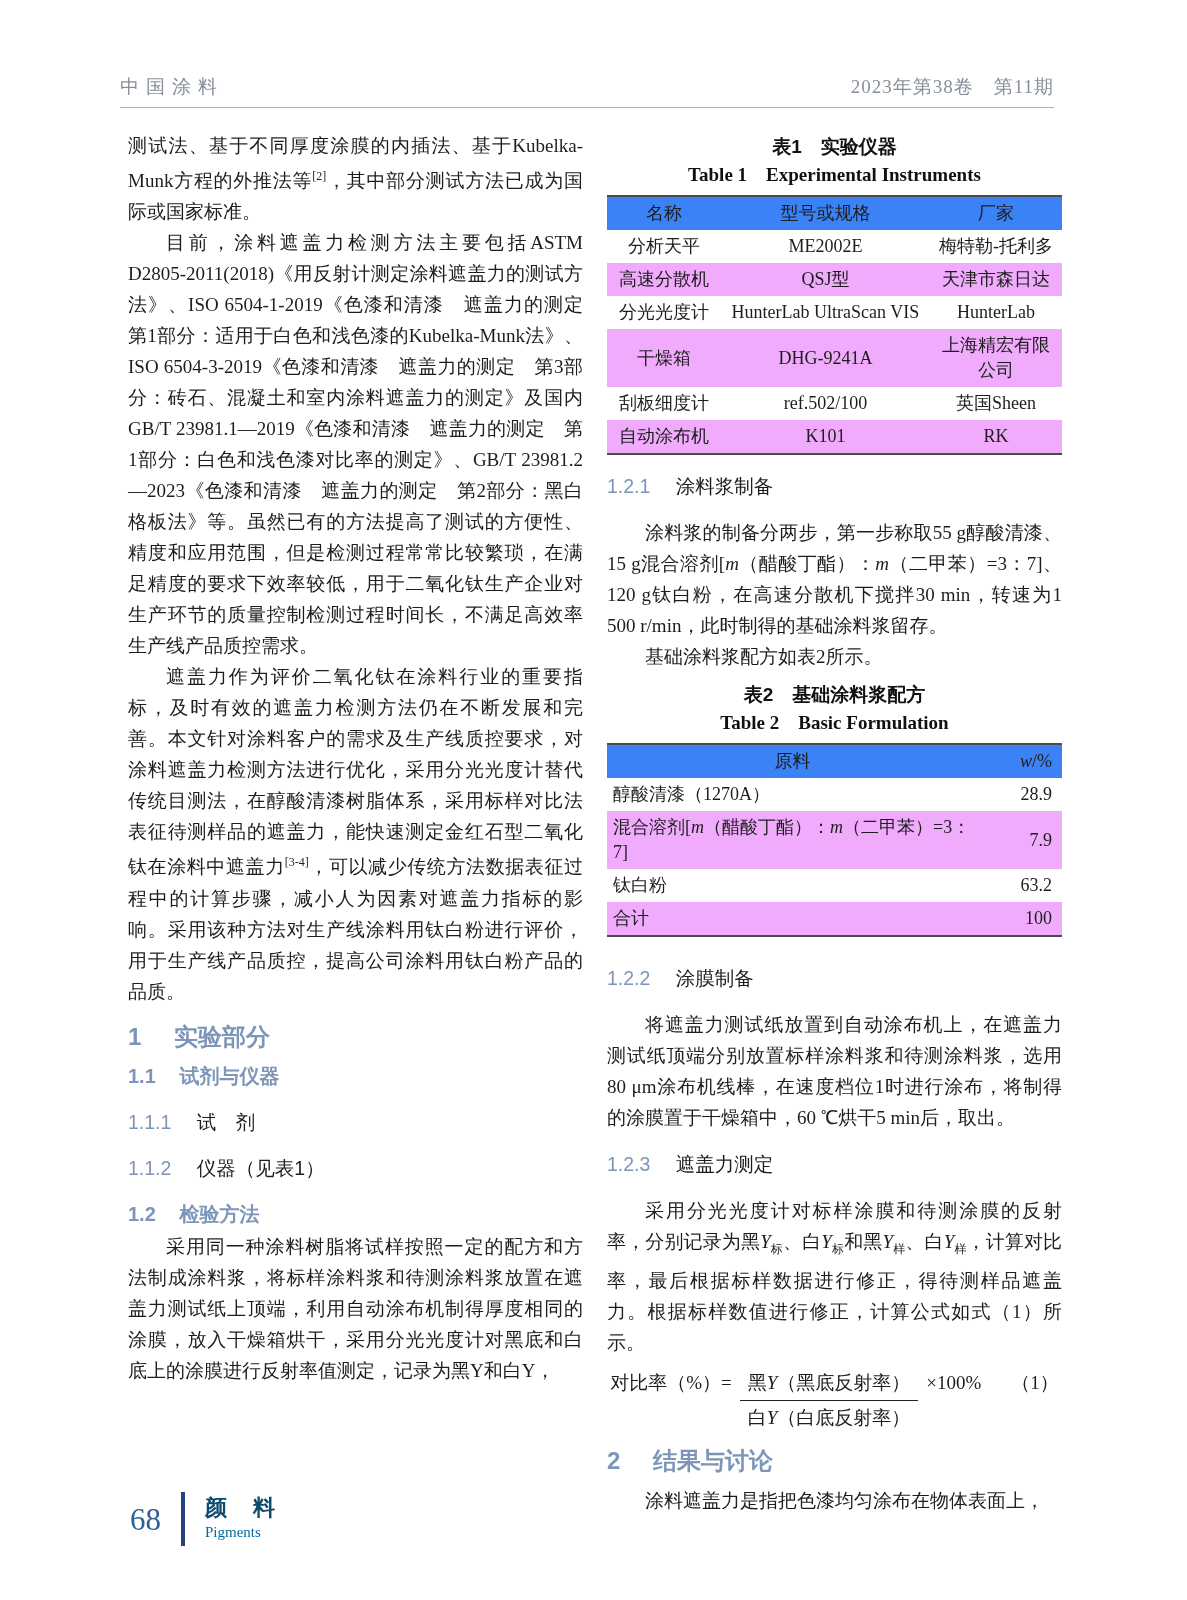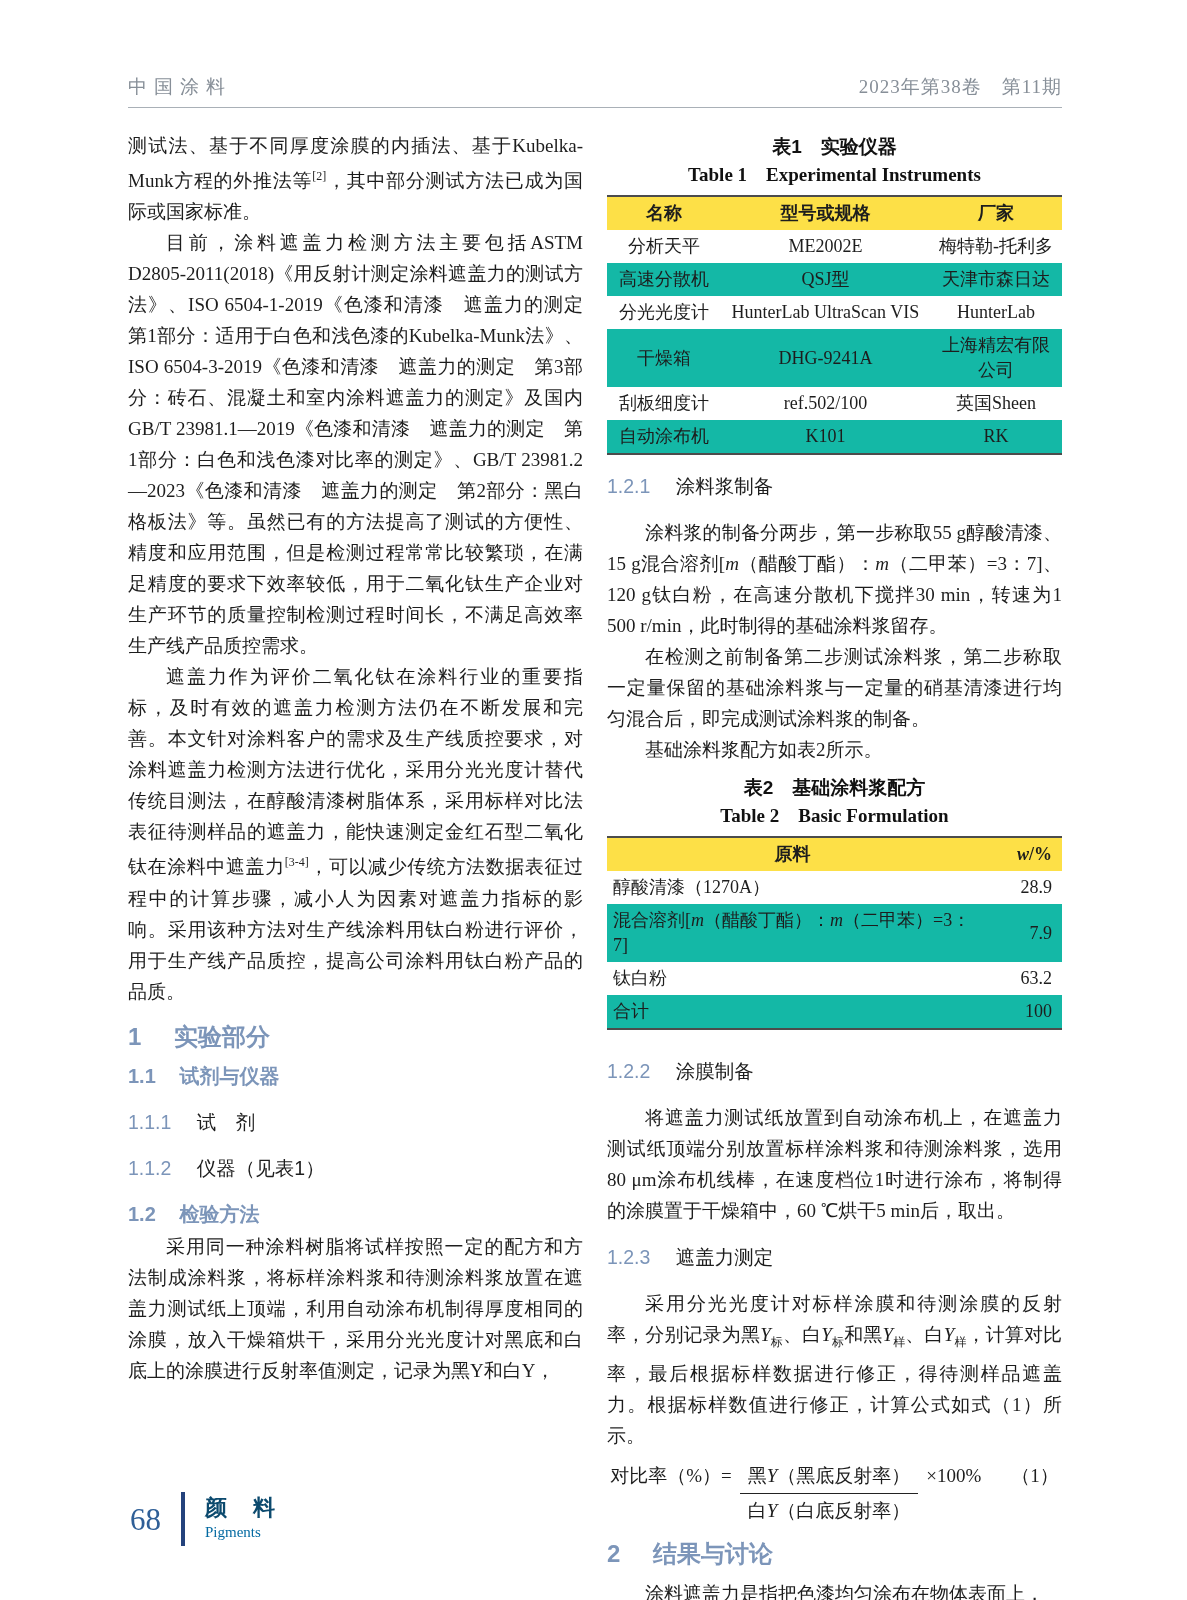--- a/index.html
+++ b/index.html
@@ -3,21 +3,21 @@
 <meta charset="utf-8">
 <style>
   html, body { margin:0; padding:0; }
   body {
     width:1187px; height:1600px; position:relative; overflow:hidden;
     background:#ffffff; color:#1d1d1d;
     font-family:"Liberation Serif", serif;
   }
   
   .page-header {
-    position:absolute; left:128px; top:74px; width:934px;
+    position:absolute; left:120px; top:74px; width:934px;
     display:flex; justify-content:space-between; align-items:flex-end;
     padding-bottom:7px; border-bottom:1px solid #a9b0b7;
     color:#878f98; font-size:19px;
   }
   .journal-name { letter-spacing:7px; }
   .issue-info   { letter-spacing:1px; }
 
   
   .main {
     position:absolute; left:128px; top:130px; width:934px;
@@ -62,24 +62,24 @@
   .table-caption-en {
     text-align:center; font-weight:bold; font-size:19px; line-height:26px;
     color:#111; text-indent:0; margin-bottom:7px;
   }
   table.data-table {
     width:100%; border-collapse:collapse;
     border-top:2px solid #4c4c4c; border-bottom:2px solid #4c4c4c;
     font-size:18px; line-height:25px;
   }
   .data-table th {
-    background:#fde047; font-weight:bold; padding:4px 8px; text-align:center;
+    background:#3b82f6; font-weight:normal; padding:4px 8px; text-align:center;
   }
   .data-table td { padding:4px 4px; text-align:center; }
-  .data-table tr.alt td { background:#14b8a6; }
+  .data-table tr.alt td { background:#f0abfc; }
   table.t1 th:nth-child(1), table.t1 td:nth-child(1) { width:25%; }
   table.t1 th:nth-child(2), table.t1 td:nth-child(2) { width:46%; }
   table.t1 th:nth-child(3), table.t1 td:nth-child(3) { width:29%; }
   table.t2 td:first-child { text-align:left; padding-left:6px; }
   table.t2 th:last-child, table.t2 td:last-child {
     width:66px; text-align:right; padding-right:10px;
   }
 
   
   .formula {
@@ -187,21 +187,20 @@
             </tr>
           </tbody>
         </table>
     </div>
 
     <h4 class="sec-h3">
       <span class="sec-num">1.2.1</span>
       <span class="sec-title">涂料浆制备</span>
     </h4>
     <p class="para indent"><span>涂料浆的制备分两步，第一步称取55 g醇酸清漆、15 g混合溶剂[</span><span class="i">m</span><span>（醋酸丁酯）：</span><span class="i">m</span><span>（二甲苯）=3：7]、120 g钛白粉，在高速分散机下搅拌30 min，转速为1 500 r/min，此时制得的基础涂料浆留存。</span></p>
-    <p class="para indent">在检测之前制备第二步测试涂料浆，第二步称取一定量保留的基础涂料浆与一定量的硝基清漆进行均匀混合后，即完成测试涂料浆的制备。</p>
     <p class="para indent">基础涂料浆配方如表2所示。</p>
 
     <div class="table-block t2-block">
       <div class="table-caption-zh">表2　基础涂料浆配方</div>
       <div class="table-caption-en">Table 2　Basic Formulation</div>
       <table class="data-table t2" data-table="right_column.table2">
           <thead>
             <tr>
               <th>原料</th>
               <th><span class="i">w</span><span>/%</span></th>

